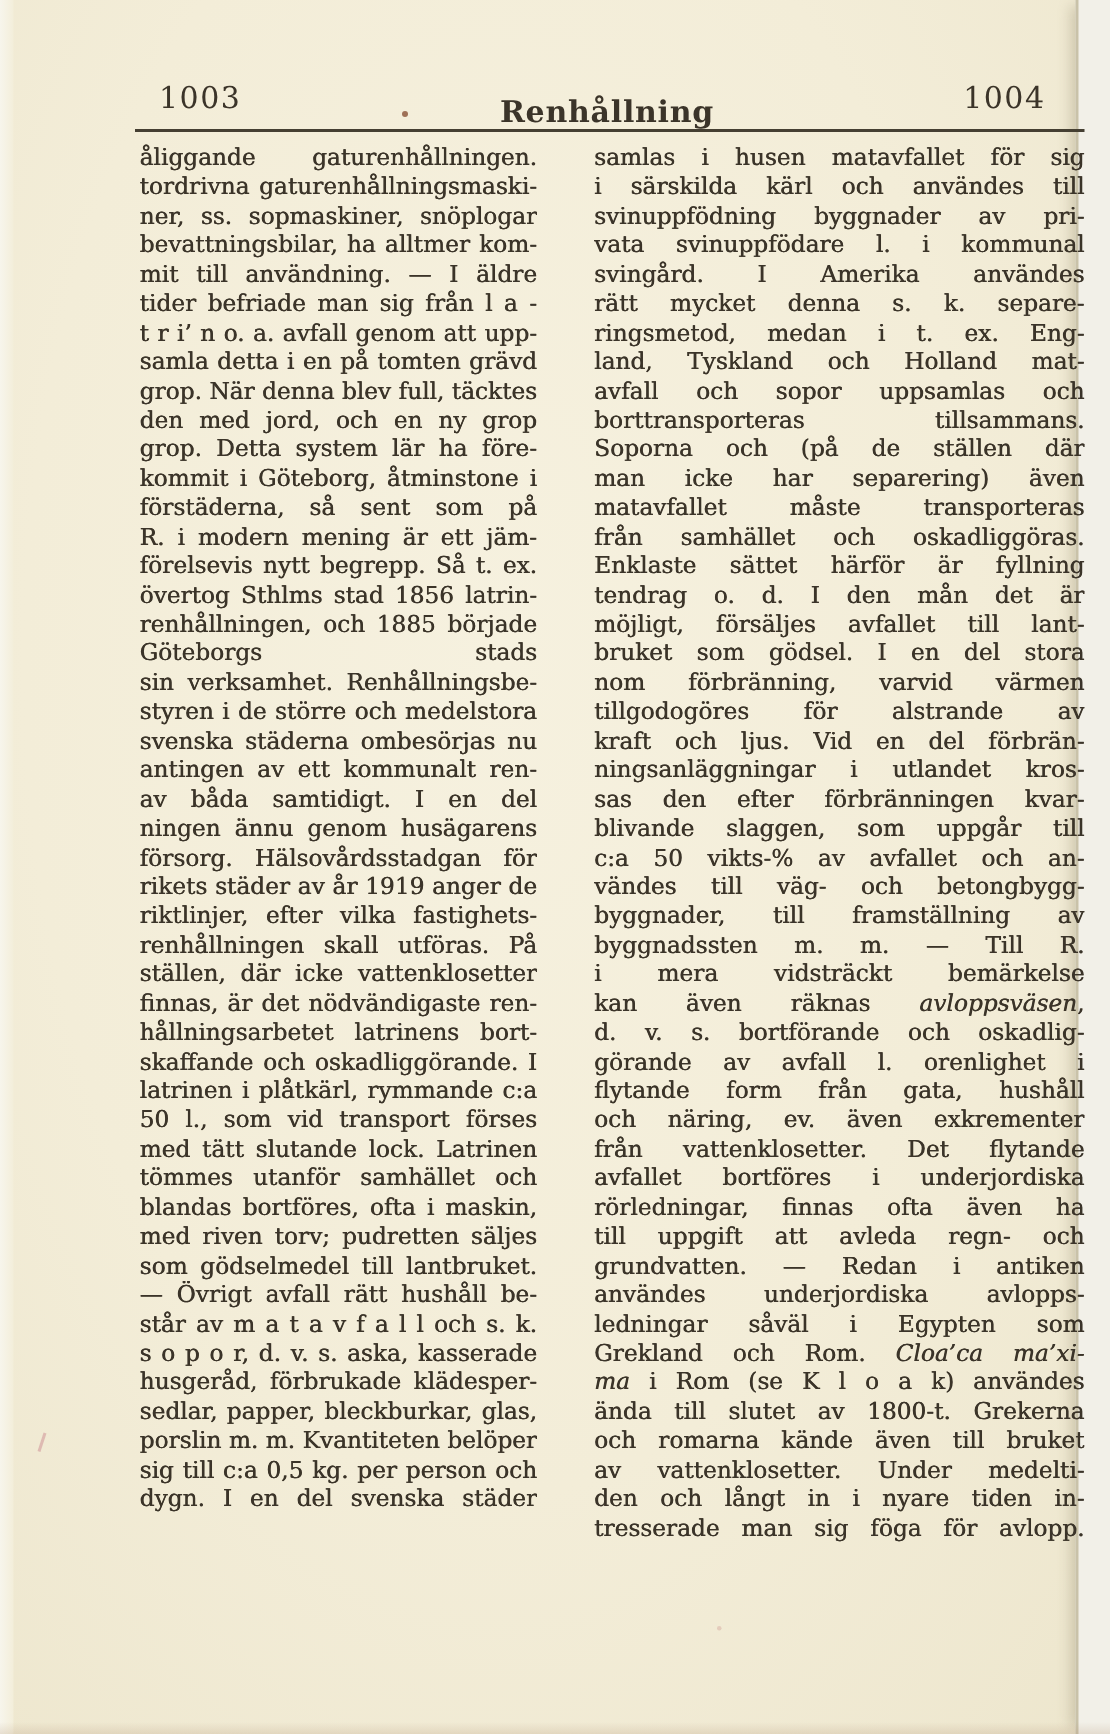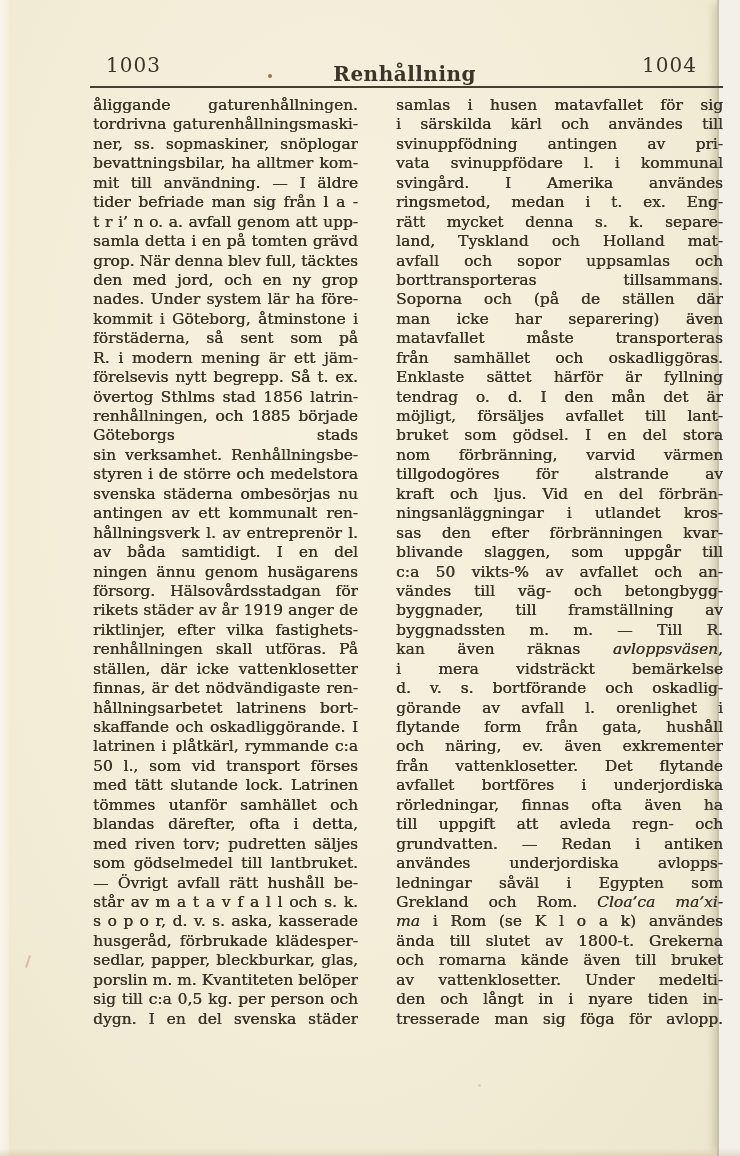--- a/index.html
+++ b/index.html
@@ -59,67 +59,66 @@
       <div class="line"><span>åliggande gaturenhållningen. Mo-</span></div>
       <div class="line"><span>tordrivna gaturenhållningsmaski-</span></div>
       <div class="line"><span>ner, ss. sopmaskiner, snöplogar och</span></div>
       <div class="line"><span>bevattningsbilar, ha alltmer kom-</span></div>
       <div class="line"><span>mit till användning. — I äldre</span></div>
       <div class="line"><span>tider befriade man sig från l a -</span></div>
       <div class="line"><span>t r i’ n o. a. avfall genom att upp-</span></div>
       <div class="line"><span>samla detta i en på tomten grävd</span></div>
       <div class="line"><span>grop. När denna blev full, täcktes</span></div>
       <div class="line"><span>den med jord, och en ny grop öpp-</span></div>
-      <div class="line"><span>nades. Under system lär ha före-</span></div>
+      <div class="line"><span>grop. Detta system lär ha före-</span></div>
       <div class="line"><span>kommit i Göteborg, åtminstone i</span></div>
       <div class="line"><span>förstäderna, så sent som på 1860-t.</span></div>
       <div class="line"><span>R. i modern mening är ett jäm-</span></div>
       <div class="line"><span>förelsevis nytt begrepp. Så t. ex.</span></div>
       <div class="line"><span>övertog Sthlms stad 1856 latrin-</span></div>
       <div class="line"><span>renhållningen, och 1885 började</span></div>
       <div class="line"><span>Göteborgs stads renhållningsverk</span></div>
       <div class="line"><span>sin verksamhet. Renhållningsbe-</span></div>
       <div class="line"><span>styren i de större och medelstora</span></div>
       <div class="line"><span>svenska städerna ombesörjas nu</span></div>
       <div class="line"><span>antingen av ett kommunalt ren-</span></div>
-      <div class="line"><span>hållningsverk l. av entreprenör l.</span></div>
       <div class="line"><span>av båda samtidigt. I en del mindre</span></div>
       <div class="line"><span>ningen ännu genom husägarens</span></div>
       <div class="line"><span>försorg. Hälsovårdsstadgan för</span></div>
       <div class="line"><span>rikets städer av år 1919 anger de</span></div>
       <div class="line"><span>riktlinjer, efter vilka fastighets-</span></div>
       <div class="line"><span>renhållningen skall utföras. På</span></div>
       <div class="line"><span>ställen, där icke vattenklosetter</span></div>
       <div class="line"><span>finnas, är det nödvändigaste ren-</span></div>
       <div class="line"><span>hållningsarbetet latrinens bort-</span></div>
       <div class="line"><span>skaffande och oskadliggörande. I</span></div>
       <div class="line"><span>latrinen i plåtkärl, rymmande c:a</span></div>
       <div class="line"><span>50 l., som vid transport förses</span></div>
       <div class="line"><span>med tätt slutande lock. Latrinen</span></div>
       <div class="line"><span>tömmes utanför samhället och</span></div>
-      <div class="line"><span>blandas därefter, ofta i detta,</span></div>
+      <div class="line"><span>blandas bortföres, ofta i maskin,</span></div>
       <div class="line"><span>med riven torv; pudretten säljes</span></div>
       <div class="line"><span>som gödselmedel till lantbruket.</span></div>
       <div class="line"><span>— Övrigt avfall rätt hushåll be-</span></div>
       <div class="line"><span>står av m a t a v f a l l och s. k.</span></div>
       <div class="line"><span>s o p o r, d. v. s. aska, kasserade</span></div>
       <div class="line"><span>husgeråd, förbrukade klädesper-</span></div>
       <div class="line"><span>sedlar, papper, bleckburkar, glas,</span></div>
       <div class="line"><span>porslin m. m. Kvantiteten belöper</span></div>
       <div class="line"><span>sig till c:a 0,5 kg. per person och</span></div>
       <div class="line"><span>dygn. I en del svenska städer upp-</span></div>
     </div>
   <div class="col col-right">
       <div class="line"><span>samlas i husen matavfallet för sig</span></div>
       <div class="line"><span>i särskilda kärl och användes till</span></div>
-      <div class="line"><span>svinuppfödning antingen av pri-</span></div>
+      <div class="line"><span>svinuppfödning byggnader av pri-</span></div>
       <div class="line"><span>vata svinuppfödare l. i kommunal</span></div>
       <div class="line"><span>svingård. I Amerika användes</span></div>
+      <div class="line"><span>rätt mycket denna s. k. separe-</span></div>
       <div class="line"><span>ringsmetod, medan i t. ex. Eng-</span></div>
-      <div class="line"><span>rätt mycket denna s. k. separe-</span></div>
       <div class="line"><span>land, Tyskland och Holland mat-</span></div>
       <div class="line"><span>avfall och sopor uppsamlas och</span></div>
       <div class="line"><span>borttransporteras tillsammans.</span></div>
       <div class="line"><span>Soporna och (på de ställen där</span></div>
       <div class="line"><span>man icke har separering) även</span></div>
       <div class="line"><span>matavfallet måste transporteras</span></div>
       <div class="line"><span>från samhället och oskadliggöras.</span></div>
       <div class="line"><span>Enklaste sättet härför är fyllning</span></div>
       <div class="line"><span>tendrag o. d. I den mån det är</span></div>
       <div class="line"><span>möjligt, försäljes avfallet till lant-</span></div>
@@ -127,22 +126,22 @@
       <div class="line"><span>nom förbränning, varvid värmen</span></div>
       <div class="line"><span>tillgodogöres för alstrande av</span></div>
       <div class="line"><span>kraft och ljus. Vid en del förbrän-</span></div>
       <div class="line"><span>ningsanläggningar i utlandet kros-</span></div>
       <div class="line"><span>sas den efter förbränningen kvar-</span></div>
       <div class="line"><span>blivande slaggen, som uppgår till</span></div>
       <div class="line"><span>c:a 50 vikts-% av avfallet och an-</span></div>
       <div class="line"><span>vändes till väg- och betongbygg-</span></div>
       <div class="line"><span>byggnader, till framställning av</span></div>
       <div class="line"><span>byggnadssten m. m. — Till R.</span></div>
+      <div class="line"><span>i mera vidsträckt bemärkelse</span></div>
       <div class="line"><span>kan även räknas </span><i>avloppsväsen</i><span>,</span></div>
-      <div class="line"><span>i mera vidsträckt bemärkelse</span></div>
       <div class="line"><span>d. v. s. bortförande och oskadlig-</span></div>
       <div class="line"><span>görande av avfall l. orenlighet i</span></div>
       <div class="line"><span>flytande form från gata, hushåll</span></div>
       <div class="line"><span>och näring, ev. även exkrementer</span></div>
       <div class="line"><span>från vattenklosetter. Det flytande</span></div>
       <div class="line"><span>avfallet bortföres i underjordiska</span></div>
       <div class="line"><span>rörledningar, finnas ofta även ha</span></div>
       <div class="line"><span>till uppgift att avleda regn- och</span></div>
       <div class="line"><span>grundvatten. — Redan i antiken</span></div>
       <div class="line"><span>användes underjordiska avlopps-</span></div>

